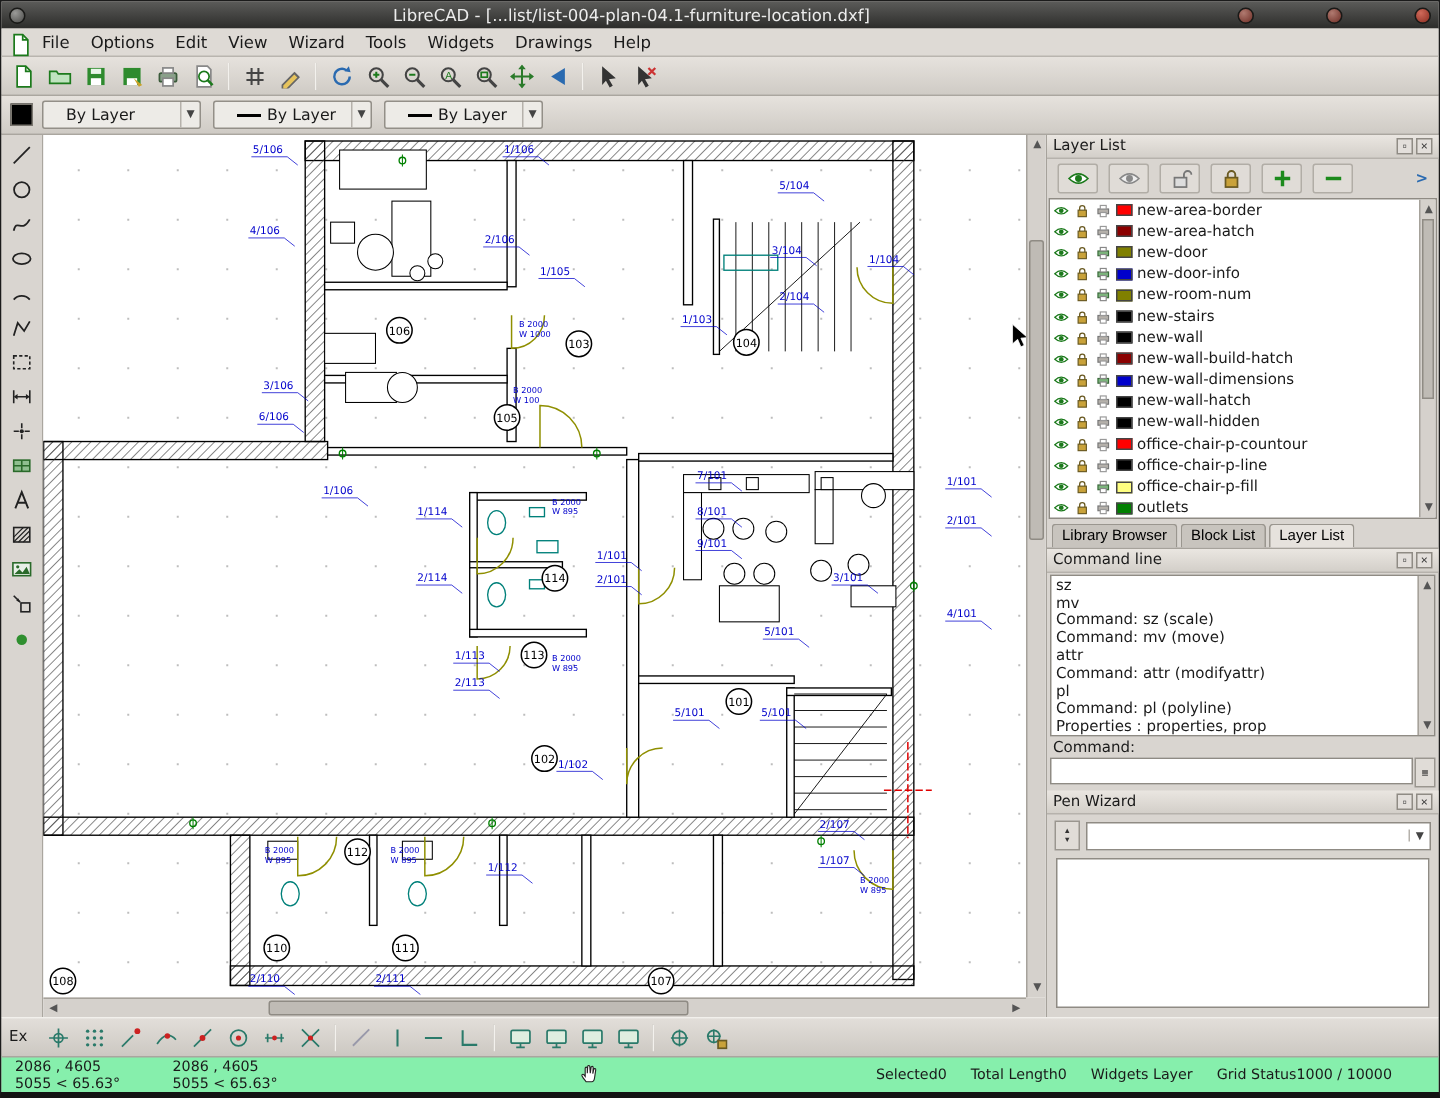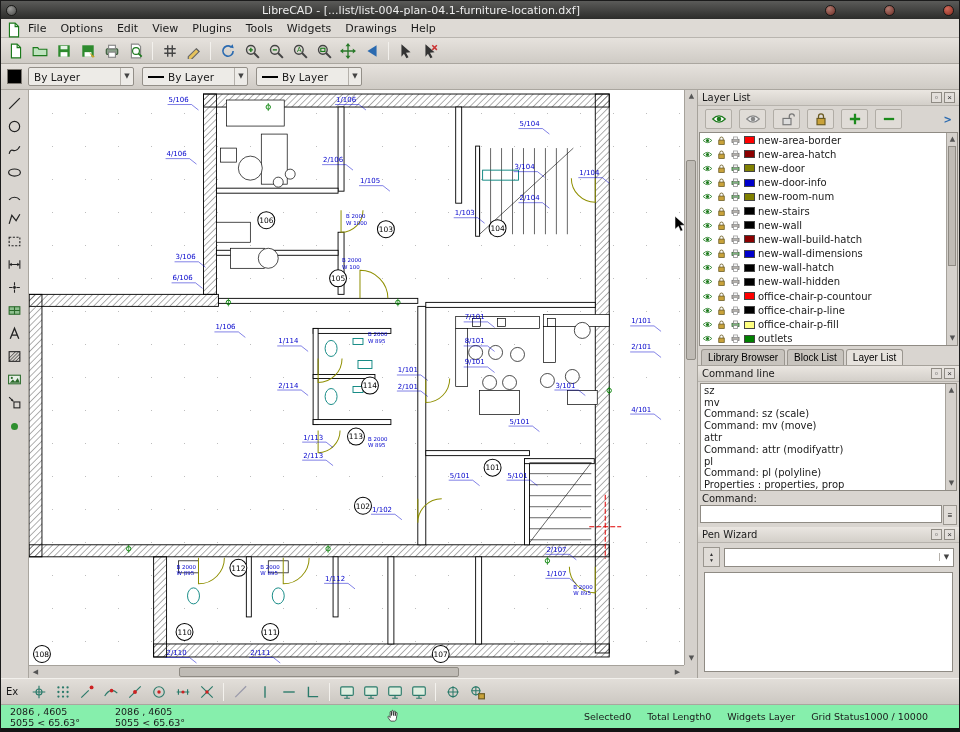--- a/index.html
+++ b/index.html
@@ -22,21 +22,21 @@
   .menu-file-icon{width:13px;height:13px;margin:0 2px;}
   
   .toolbar{height:26px;flex:none;display:flex;align-items:center;padding:0 3px;gap:1px;
            background:linear-gradient(#e6e2dd,#cfcbc5);border-bottom:1px solid #aaa69f;}
   .tbtn{width:23px;height:22px;flex:none;border:1px solid transparent;background:transparent;
         display:flex;align-items:center;justify-content:center;padding:0;}
   .ic{width:16px;height:16px;display:block;}
   .tb-sep{width:1px;height:18px;background:#a39f98;border-right:1px solid #f3f1ed;margin:0 4px;flex:none;}
   .swatch-btn{width:15px;height:15px;background:#000;border:1px solid #7a766f;margin:0 5px 0 3px;flex:none;padding:0;}
   .combo{display:flex;align-items:center;width:106px;height:19px;background:#edebe7;
-         border:1px solid #938f88;border-radius:2px;margin-right:7px;padding-left:5px;font-size:10.5px;}
+         border:1px solid #938f88;border-radius:2px;margin-right:7px;padding-left:15px;font-size:10.5px;}
   .combo .line{width:16px;border-top:2px solid #000;margin-right:4px;flex:none;}
   .combo .arrow{margin-left:auto;width:13px;text-align:center;color:#444;font-size:7px;
                 border-left:1px solid #b5b1ab;align-self:stretch;line-height:17px;}
   
   .main{flex:1;display:flex;min-height:0;}
   .left-tools{width:28px;flex:none;background:#d9d5d0;border-right:1px solid #aaa69f;
               display:flex;flex-direction:column;align-items:center;padding-top:3px;gap:2px;}
   .ltbtn{width:24px;height:21px;border:1px solid transparent;background:transparent;
          display:flex;align-items:center;justify-content:center;padding:0;}
   .ltbtn .ic{width:15px;height:15px;}
@@ -127,21 +127,21 @@
         <svg class="ic" viewBox="0 0 14 14">
           <path d="M3 1h5l3 3v9H3z" fill="#fff" stroke="#1c7a1c"></path>
           <path d="M8 1v3h3" fill="none" stroke="#1c7a1c"></path>
         </svg>
       </span>
     <span id="menubar-items" style="display:flex">
         <span class="menu-item">File</span>
         <span class="menu-item">Options</span>
         <span class="menu-item">Edit</span>
         <span class="menu-item">View</span>
-        <span class="menu-item">Plugins</span>
+        <span class="menu-item">Wizard</span>
         <span class="menu-item">Tools</span>
         <span class="menu-item">Widgets</span>
         <span class="menu-item">Drawings</span>
         <span class="menu-item">Help</span>
       </span>
   </div>
 
   <div class="toolbar">
     <span id="main-toolbar-items" style="display:flex;align-items:center;gap:1px">
         <button class="tbtn">

